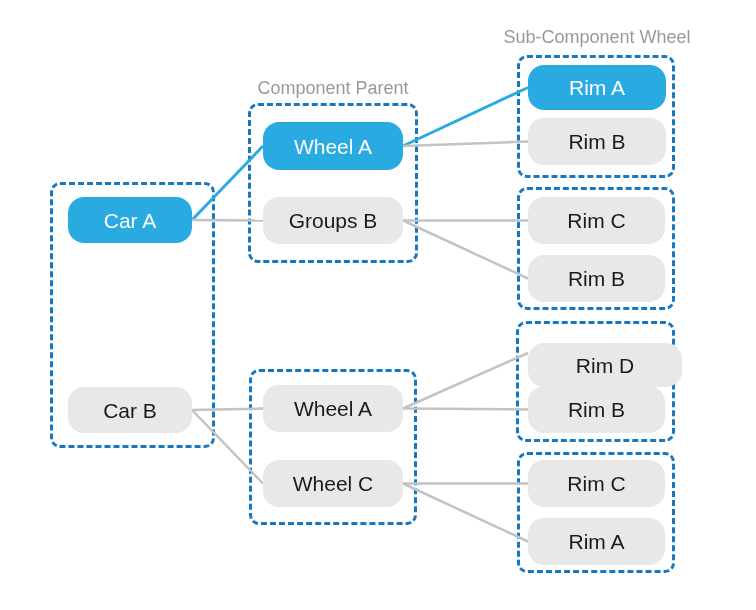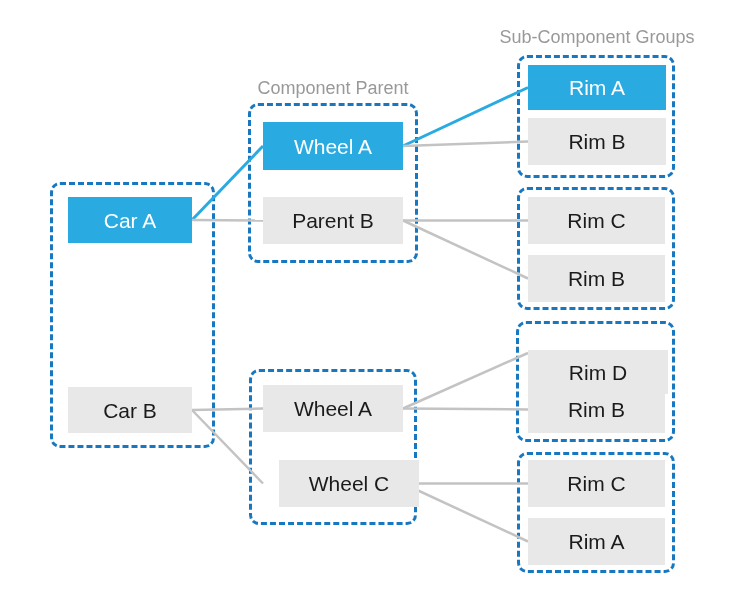--- a/index.html
+++ b/index.html
@@ -39,21 +39,21 @@
   }
   .edge.highlighted {
     stroke: var(--edge-highlight, #29ABE2);
     stroke-width: 3;
   }
   
   .node {
     position: absolute;
     background: var(--node-bg, #E8E8E9);
     color: var(--node-text, #1B1B1B);
-    border-radius: 0;
+    border-radius: 16px;
     display: flex;
     align-items: center;
     justify-content: center;
     font-size: 21px;
     line-height: 1;
     z-index: 2;
     box-sizing: border-box;
   }
   .node.selected {
     background: var(--selected-bg, #29ABE2);
@@ -91,58 +91,58 @@
       <line x1="403" y1="220.5" x2="528" y2="278.5" class="edge"></line>
       <line x1="192" y1="410" x2="263" y2="408.5" class="edge"></line>
       <line x1="192" y1="410" x2="263" y2="483.5" class="edge"></line>
       <line x1="403" y1="408.5" x2="528" y2="353" class="edge"></line>
       <line x1="403" y1="408.5" x2="528" y2="409.5" class="edge"></line>
       <line x1="403" y1="483.5" x2="528" y2="483.5" class="edge"></line>
       <line x1="403" y1="483.5" x2="528" y2="541.5" class="edge"></line>
     </svg>
 
   <div class="col-label" style="left:248px; top:78px; width:170px;">Component Parent</div>
-  <div class="col-label" style="left:486px; top:27px; width:222px;">Sub-Component Groups</div>
+  <div class="col-label" style="left:486px; top:27px; width:222px;">Sub-Component Wheel</div>
 
   <div class="node selected" style="left:68px; top:197px; width:124px; height:46px;">
     <span>Car A</span>
   </div>
   <div class="node" style="left:68px; top:387px; width:124px; height:46px;">
     <span>Car B</span>
   </div>
 
   <div class="node selected" style="left:263px; top:122px; width:140px; height:48px;">
     <span>Wheel A</span>
   </div>
   <div class="node" style="left:263px; top:197px; width:140px; height:47px;">
-    <span>Parent B</span>
+    <span>Groups B</span>
   </div>
 
   <div class="node" style="left:263px; top:385px; width:140px; height:47px;">
     <span>Wheel A</span>
   </div>
-  <div class="node" style="left:263px; top:460px; width:140px; height:47px;margin-left:16px;">
+  <div class="node" style="left:263px; top:460px; width:140px; height:47px;">
     <span>Wheel C</span>
   </div>
 
   <div class="node selected" style="left:528px; top:65px; width:138px; height:45px;">
     <span>Rim A</span>
   </div>
   <div class="node" style="left:528px; top:118px; width:138px; height:47px;">
     <span>Rim B</span>
   </div>
 
   <div class="node" style="left:528px; top:197px; width:137px; height:47px;">
     <span>Rim C</span>
   </div>
   <div class="node" style="left:528px; top:255px; width:137px; height:47px;">
     <span>Rim B</span>
   </div>
 
-  <div class="node" style="left:528px; top:350px; width:140px; height:44px;">
+  <div class="node" style="left:528px; top:343px; width:154px; height:44px;">
     <span>Rim D</span>
   </div>
   <div class="node" style="left:528px; top:386px; width:137px; height:47px;">
     <span>Rim B</span>
   </div>
 
   <div class="node" style="left:528px; top:460px; width:137px; height:47px;">
     <span>Rim C</span>
   </div>
   <div class="node" style="left:528px; top:518px; width:137px; height:47px;">

